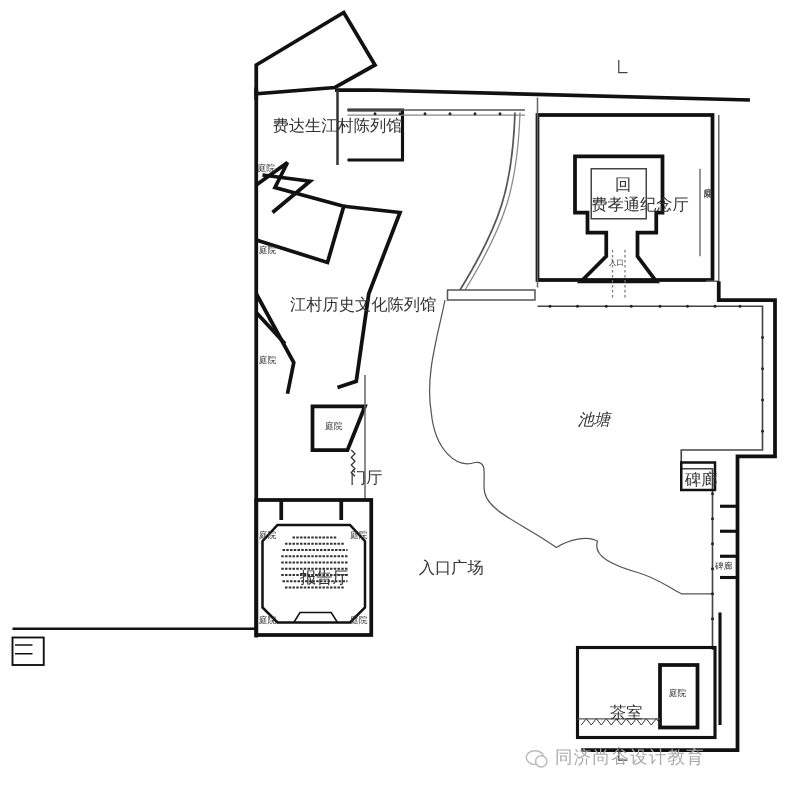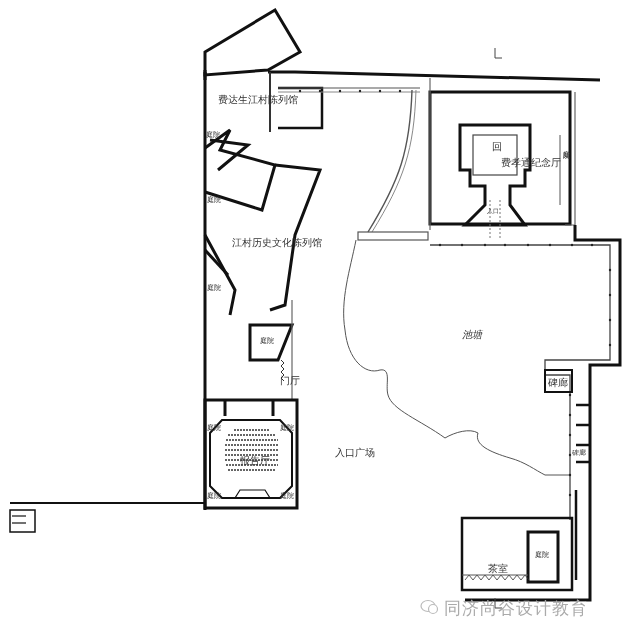--- a/index.html
+++ b/index.html
@@ -1,20 +1,20 @@
 <!DOCTYPE html>
 <html><head>
 <meta charset="utf-8">
 <style>
   html, body { margin:0; padding:0; background:#ffffff; }
   body { width:640px; height:633px; position:relative; overflow:hidden; font-family:"DejaVu Sans", sans-serif; }
   #plan { position:absolute; left:0; top:0; width:640px; height:633px; }
-  .lbl { position:absolute; font-size:10px; color:#333; white-space:nowrap; line-height:1; font-family:"DejaVu Sans", sans-serif; }
+  .lbl { position:absolute; font-size:13px; color:#333; white-space:nowrap; line-height:1; font-family:"DejaVu Sans", sans-serif; }
   .lbl.v { writing-mode:vertical-rl; letter-spacing:1px; }
-  .wm { position:absolute; left:420px; top:597px; font-size:17px; color:#aaaaaa; letter-spacing:1px; font-family:Liberation Mono, monospace; }
+  .wm { position:absolute; left:420px; top:597px; font-size:14px; color:#aaaaaa; letter-spacing:1px; font-family:Liberation Mono, monospace; }
   .wm-icon { position:absolute; left:420px; top:599px; width:20px; height:16px; }
 </style>
 </head>
 <body>
 
 <svg id="plan" viewBox="0 0 640 633" xmlns="http://www.w3.org/2000/svg">
   <g fill="none" stroke="#111" stroke-linejoin="miter">
 
     <line x1="205" y1="70" x2="205" y2="510" stroke-width="3"></line>
 
@@ -121,21 +121,21 @@
       <circle cx="570" cy="415" r="1.2"></circle>
       <circle cx="570" cy="435" r="1.2"></circle>
       <circle cx="570" cy="455" r="1.2"></circle>
       <circle cx="570" cy="475" r="1.2"></circle>
       <circle cx="570" cy="495" r="1.2"></circle>
   </g>
 </svg>
 
 <div class="lbl" style="left:218px;top:95px;">费达生江村陈列馆</div>
 <div class="lbl" style="left:232px;top:238px;">江村历史文化陈列馆</div>
-<div class="lbl" style="left:473px;top:158px;margin-left:28px;">费孝通纪念厅</div>
+<div class="lbl" style="left:473px;top:158px;">费孝通纪念厅</div>
 <div class="lbl" style="left:492px;top:142px;">回</div>
 <div class="lbl" style="left:250px;top:376px;margin-left:30px;">门厅</div>
 <div class="lbl" style="left:240px;top:456px;">报告厅</div>
 <div class="lbl" style="left:488px;top:564px;">茶室</div>
 <div class="lbl" style="left:462px;top:330px;font-style:italic;">池塘</div>
 <div class="lbl" style="left:335px;top:448px;">入口广场</div>
 <div class="lbl" style="left:487px;top:208px;font-size:6px;">入口</div>
 <div class="lbl" style="left:548px;top:378px;">碑廊</div>
 <div class="lbl" style="left:572px;top:450px;font-size:7px;">碑廊</div>
 

